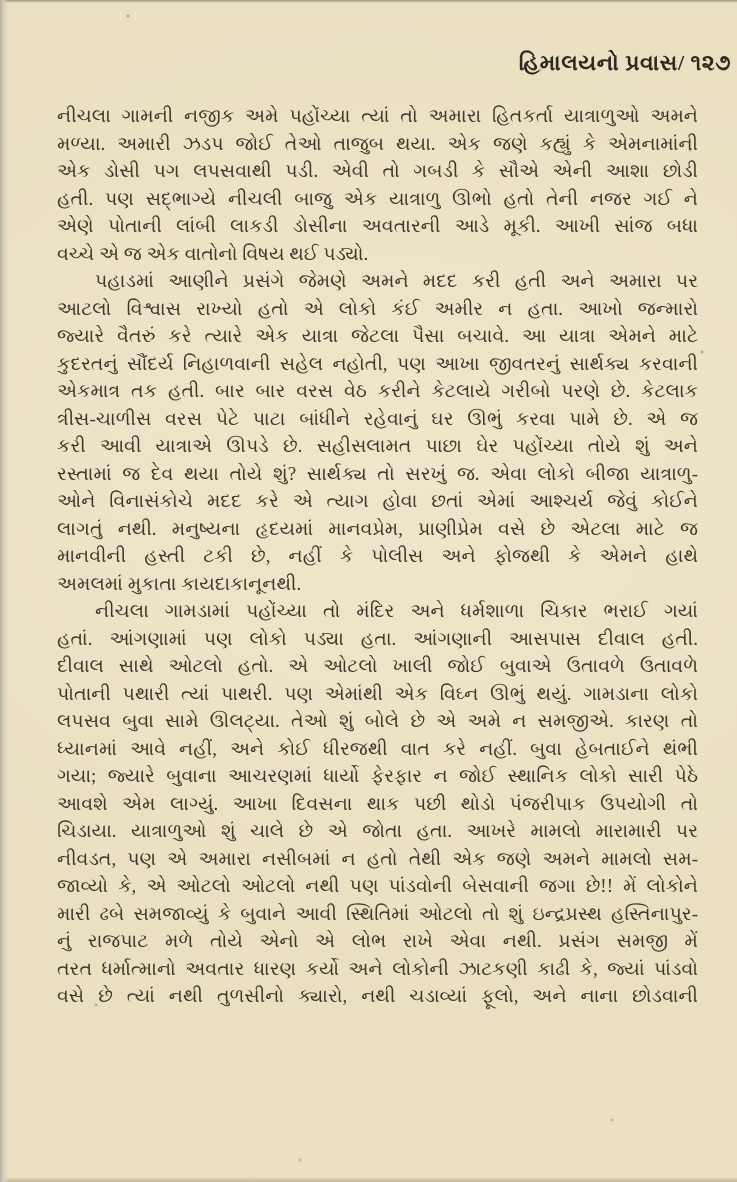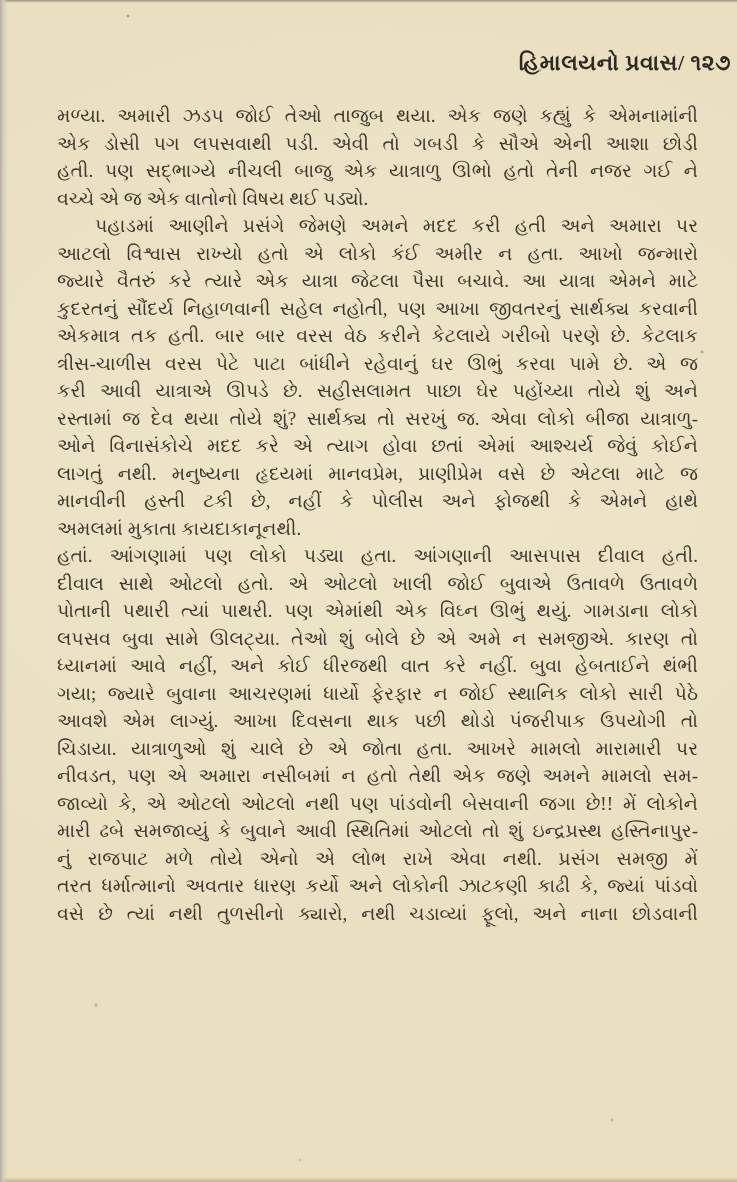--- a/index.html
+++ b/index.html
@@ -68,40 +68,43 @@
 </style>
 </head>
 <body>
 
 <div class="page">
   <div class="running-header">
     <span>હિમાલયનો પ્રવાસ/ ૧૨૭</span>
   </div>
   <div class="text-block" id="text-block">
       <div class="paragraph">
+        <div class="line">નીચલા ગામની નજીક અમે પહોંચ્યા ત્યાં તો અમારા હિતકર્તા યાત્રાળુઓ અમને</div>
         <div class="line">મળ્યા. અમારી ઝડપ જોઈ તેઓ તાજુબ થયા. એક જણે કહ્યું કે એમનામાંની</div>
         <div class="line">એક ડોસી પગ લપસવાથી પડી. એવી તો ગબડી કે સૌએ એની આશા છોડી</div>
         <div class="line">હતી. પણ સદ્‌ભાગ્યે નીચલી બાજુ એક યાત્રાળુ ઊભો હતો તેની નજર ગઈ ને</div>
+        <div class="line">એણે પોતાની લાંબી લાકડી ડોસીના અવતારની આડે મૂકી. આખી સાંજ બધા</div>
         <div class="line last-short">વચ્ચે એ જ એક વાતોનો વિષય થઈ પડ્યો.</div>
       </div>
       <div class="paragraph">
         <div class="line first-indented">પહાડમાં આણીને પ્રસંગે જેમણે અમને મદદ કરી હતી અને અમારા પર</div>
         <div class="line">આટલો વિશ્વાસ રાખ્યો હતો એ લોકો કંઈ અમીર ન હતા. આખો જન્મારો</div>
         <div class="line">જ્યારે વૈતરું કરે ત્યારે એક યાત્રા જેટલા પૈસા બચાવે. આ યાત્રા એમને માટે</div>
         <div class="line">કુદરતનું સૌંદર્ય નિહાળવાની સહેલ નહોતી, પણ આખા જીવતરનું સાર્થક્ય કરવાની</div>
         <div class="line">એકમાત્ર તક હતી. બાર બાર વરસ વેઠ કરીને કેટલાયે ગરીબો પરણે છે. કેટલાક</div>
         <div class="line">ત્રીસ-ચાળીસ વરસ પેટે પાટા બાંધીને રહેવાનું ઘર ઊભું કરવા પામે છે. એ જ</div>
         <div class="line">કરી આવી યાત્રાએ ઊપડે છે. સહીસલામત પાછા ઘેર પહોંચ્યા તોયે શું અને</div>
         <div class="line">રસ્તામાં જ દેવ થયા તોયે શું? સાર્થક્ય તો સરખું જ. એવા લોકો બીજા યાત્રાળુ-</div>
         <div class="line">ઓને વિનાસંકોચે મદદ કરે એ ત્યાગ હોવા છતાં એમાં આશ્ચર્ય જેવું કોઈને</div>
         <div class="line">લાગતું નથી. મનુષ્યના હૃદયમાં માનવપ્રેમ, પ્રાણીપ્રેમ વસે છે એટલા માટે જ</div>
         <div class="line">માનવીની હસ્તી ટકી છે, નહીં કે પોલીસ અને ફોજથી કે એમને હાથે</div>
         <div class="line last-short">અમલમાં મુકાતા કાયદાકાનૂનથી.</div>
       </div>
       <div class="paragraph">
+        <div class="line first-indented">નીચલા ગામડામાં પહોંચ્યા તો મંદિર અને ધર્મશાળા ચિકાર ભરાઈ ગયાં</div>
         <div class="line">હતાં. આંગણામાં પણ લોકો પડ્યા હતા. આંગણાની આસપાસ દીવાલ હતી.</div>
         <div class="line">દીવાલ સાથે ઓટલો હતો. એ ઓટલો ખાલી જોઈ બુવાએ ઉતાવળે ઉતાવળે</div>
         <div class="line">પોતાની પથારી ત્યાં પાથરી. પણ એમાંથી એક વિઘ્ન ઊભું થયું. ગામડાના લોકો</div>
         <div class="line">લપસવ બુવા સામે ઊલટ્યા. તેઓ શું બોલે છે એ અમે ન સમજીએ. કારણ તો</div>
         <div class="line">ધ્યાનમાં આવે નહીં, અને કોઈ ધીરજથી વાત કરે નહીં. બુવા હેબતાઈને થંભી</div>
         <div class="line">ગયા; જ્યારે બુવાના આચરણમાં ધાર્યો ફેરફાર ન જોઈ સ્થાનિક લોકો સારી પેઠે</div>
         <div class="line">આવશે એમ લાગ્યું. આખા દિવસના થાક પછી થોડો પંજરીપાક ઉપયોગી તો</div>
         <div class="line">ચિડાયા. યાત્રાળુઓ શું ચાલે છે એ જોતા હતા. આખરે મામલો મારામારી પર</div>
         <div class="line">નીવડત, પણ એ અમારા નસીબમાં ન હતો તેથી એક જણે અમને મામલો સમ-</div>
         <div class="line">જાવ્યો કે, એ ઓટલો ઓટલો નથી પણ પાંડવોની બેસવાની જગા છે!! મેં લોકોને</div>

